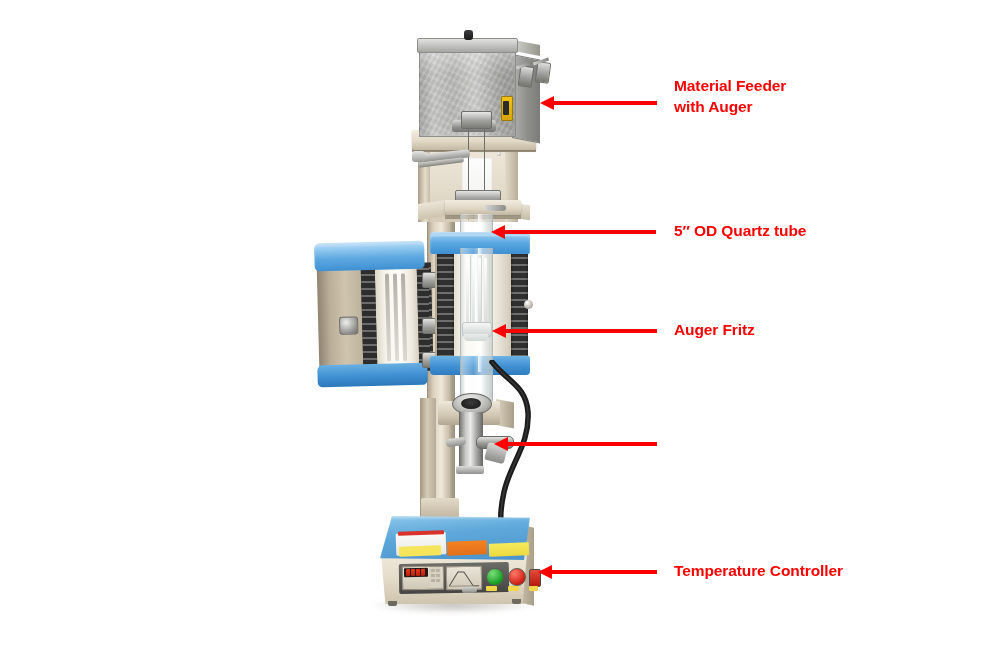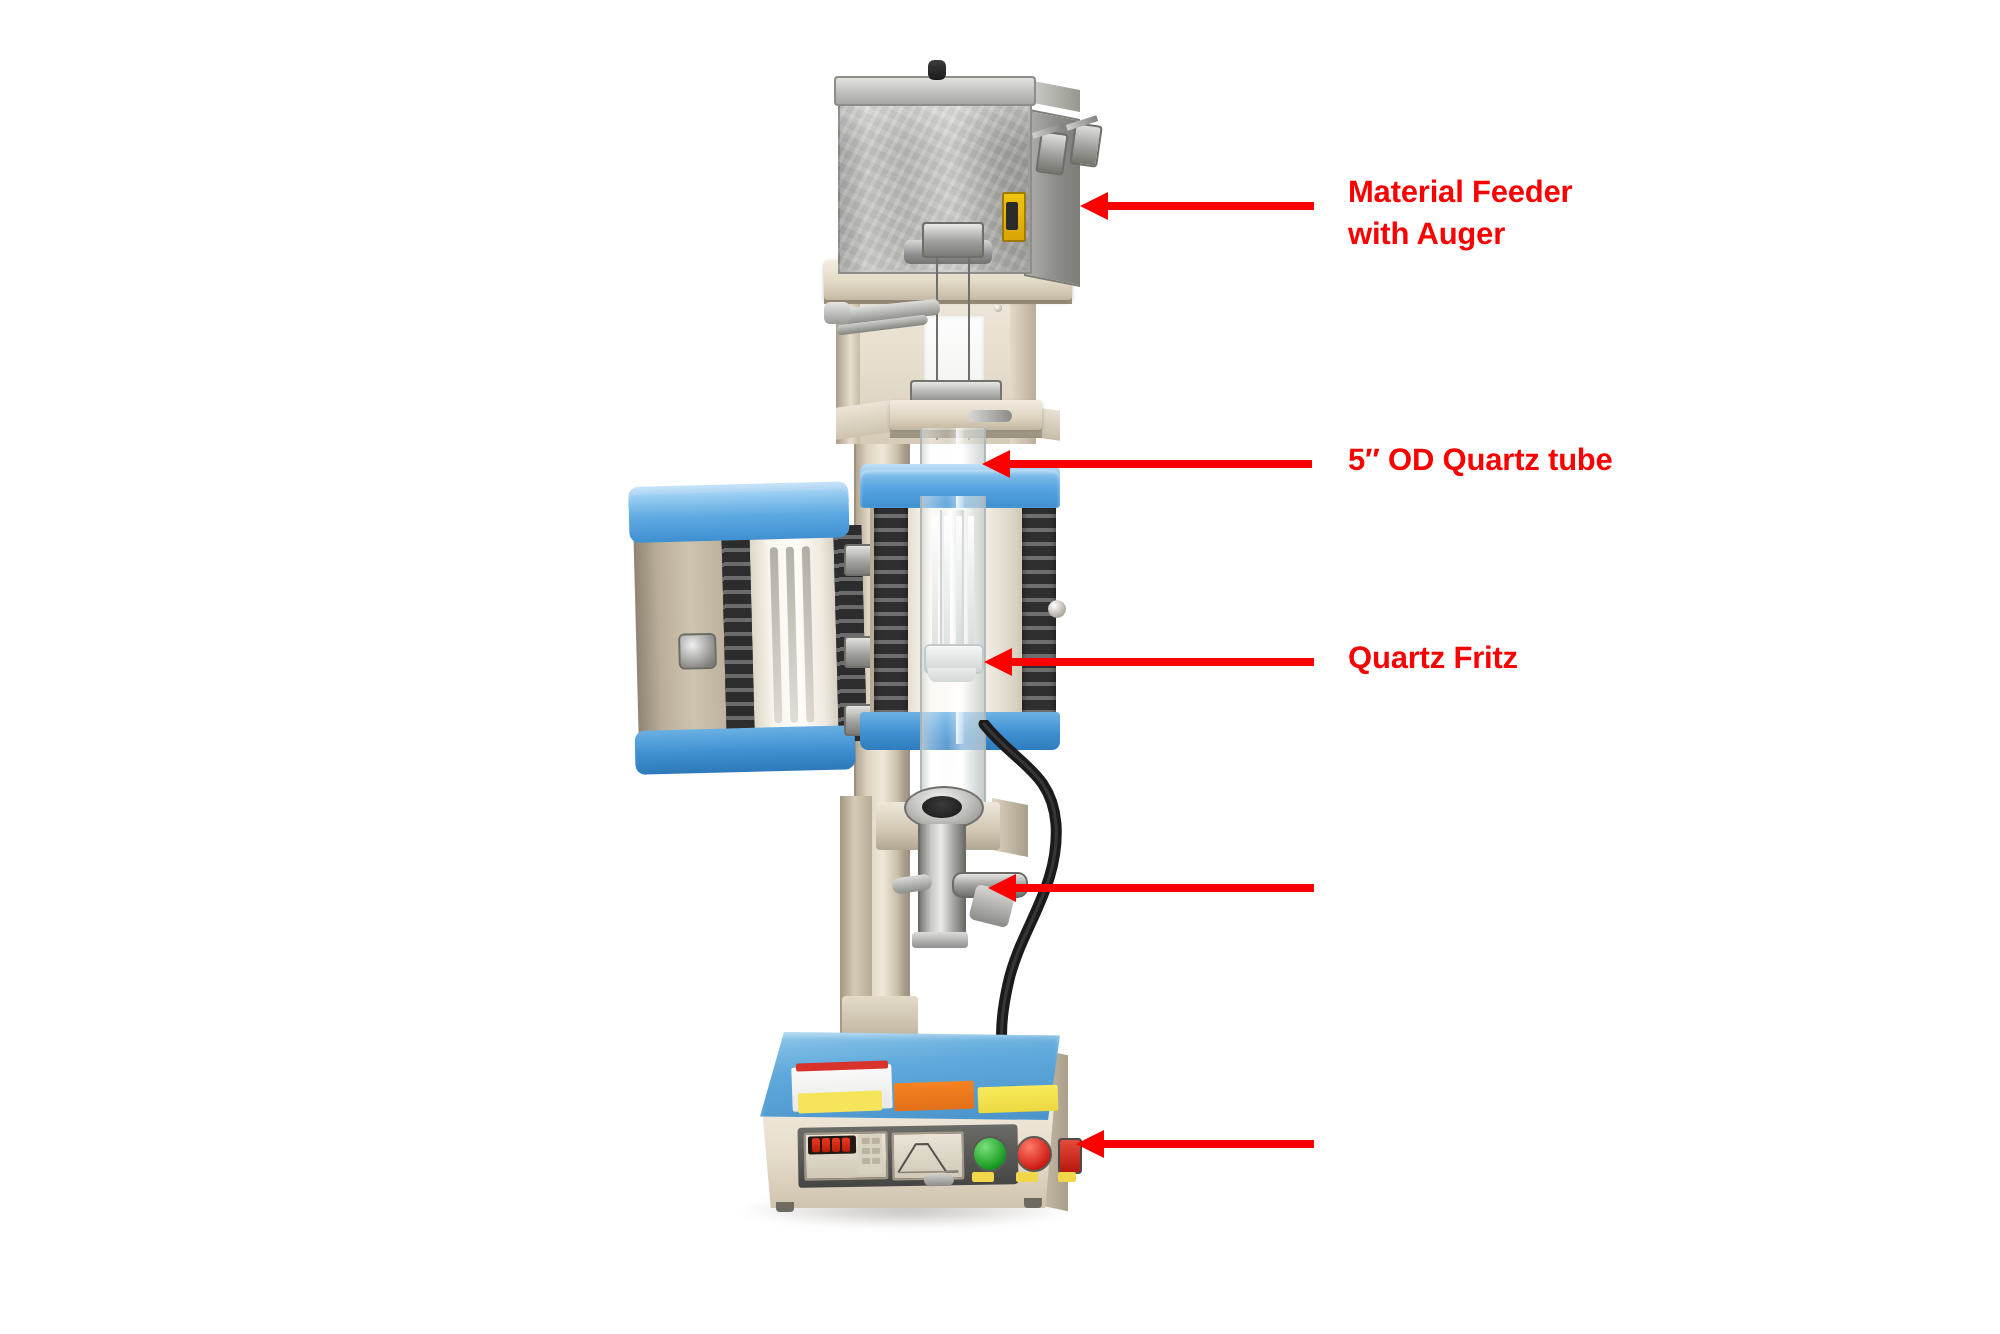--- a/index.html
+++ b/index.html
@@ -653,18 +653,19 @@
       <div class="ph ctrl-foot" style="left:512px;top:599px;"></div>
     </div>
   </div>
 
   <div class="arrow" style="left:553px;top:101px;width:104px;"></div>
   <div class="arrow" style="left:504px;top:230px;width:152px;"></div>
   <div class="arrow" style="left:505px;top:329px;width:152px;"></div>
   <div class="arrow" style="left:507px;top:442px;width:150px;"></div>
   <div class="arrow" style="left:551px;top:570px;width:106px;"></div>
 
-  <div class="label" style="left:674px;top:86px;">Material Feeder
+  <div class="label" style="left:674px;top:75px;">Material Feeder
    with Auger</div>
   <div class="label" style="left:674px;top:220px;">5″  OD  Quartz tube</div>
-  <div class="label" style="left:674px;top:319px;">Quartz Fritz</div>
+  <div class="label" style="left:674px;top:319px;">Auger Fritz</div>
+  <div class="label" style="left:674px;top:560px;">Temperature Controller</div>
 
 </div>
 
 </body></html>

